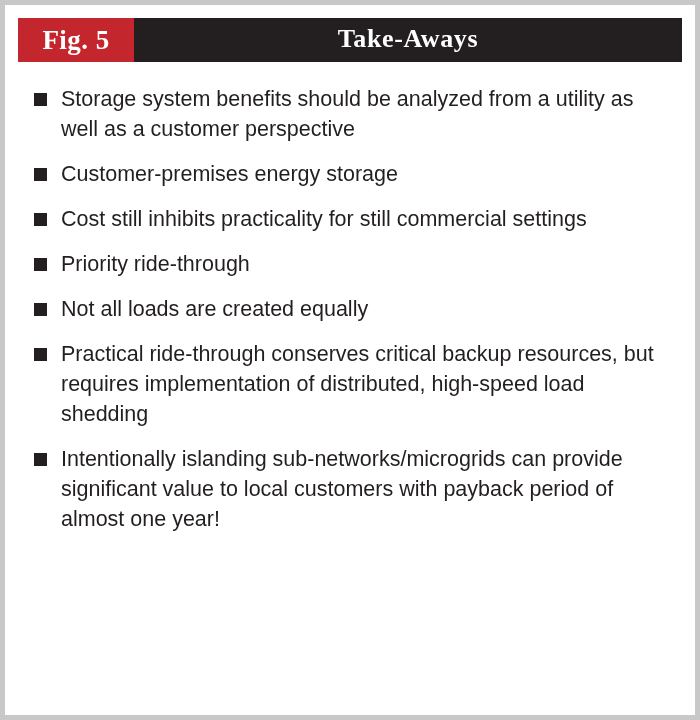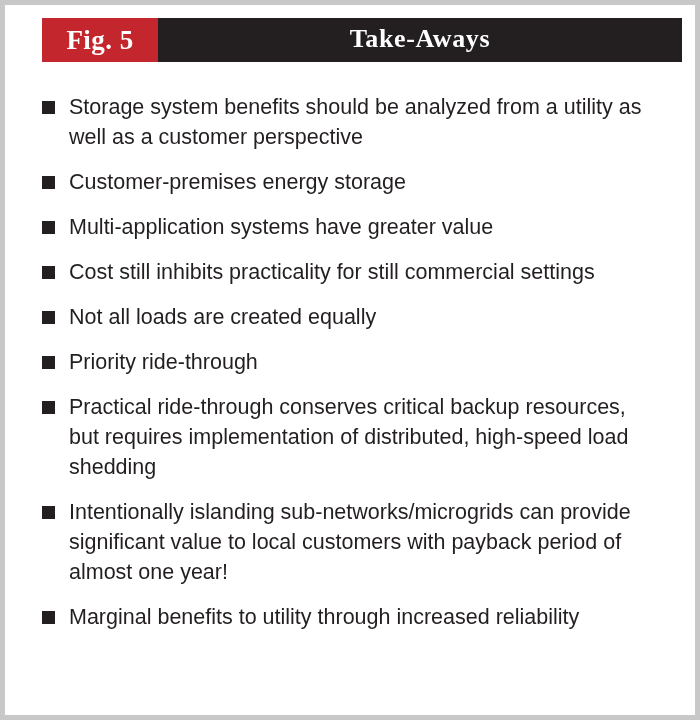--- a/index.html
+++ b/index.html
@@ -45,21 +45,20 @@
     width: 116px;
     display: flex;
     align-items: center;
     justify-content: center;
     font-weight: bold;
     font-size: 27px;
     letter-spacing: 0.5px;
     font-family: "Liberation Serif", serif;
     position: relative;
     z-index: 2;
-    margin-left: 24px;
   }
   .fig-tag .num {
     margin-left: 7px;
   }
   .title-bar {
     flex: 1;
     background: #231f20;
     color: #ffffff;
     display: flex;
     align-items: center;
@@ -71,21 +70,21 @@
   }
   .title-bar .title-text {
     transform: translateY(-1px);
   }
   
   .content {
     padding: 22px 22px 10px 22px;
   }
   ul.takeaways {
     list-style: none;
-    margin: 8px;
+    margin: 0;
     padding: 0;
   }
   ul.takeaways li {
     position: relative;
     font-family: "Liberation Sans", sans-serif;
     font-size: 21.5px;
     line-height: 30px;
     color: #231f20;
     margin: 0 0 15px 0;
     padding-left: 29px;
@@ -124,43 +123,35 @@
         <li>
           <span class="bullet"></span>
           <span class="txt">Storage system benefits should be analyzed from a utility as well as a customer perspective</span>
         </li>
         <li>
           <span class="bullet"></span>
           <span class="txt">Customer-premises energy storage</span>
         </li>
         <li>
           <span class="bullet"></span>
-          <span class="txt">Multi-application systems have greater value</span>
-        </li>
-        <li>
-          <span class="bullet"></span>
           <span class="txt">Cost still inhibits practicality for still commercial settings</span>
         </li>
         <li>
           <span class="bullet"></span>
-          <span class="txt">Not all loads are created equally</span>
+          <span class="txt">Priority ride-through</span>
         </li>
         <li>
           <span class="bullet"></span>
-          <span class="txt">Priority ride-through</span>
+          <span class="txt">Not all loads are created equally</span>
         </li>
         <li>
           <span class="bullet"></span>
           <span class="txt">Practical ride-through conserves critical backup resources, but requires implementation of distributed, high-speed load shedding</span>
         </li>
         <li>
           <span class="bullet"></span>
           <span class="txt">Intentionally islanding sub-networks/microgrids can provide significant value to local customers with payback period of almost one year!</span>
         </li>
-        <li>
-          <span class="bullet"></span>
-          <span class="txt">Marginal benefits to utility through increased reliability</span>
-        </li>
       </ul>
     </div>
 
   </div>
 </div>
 
 </body></html>

